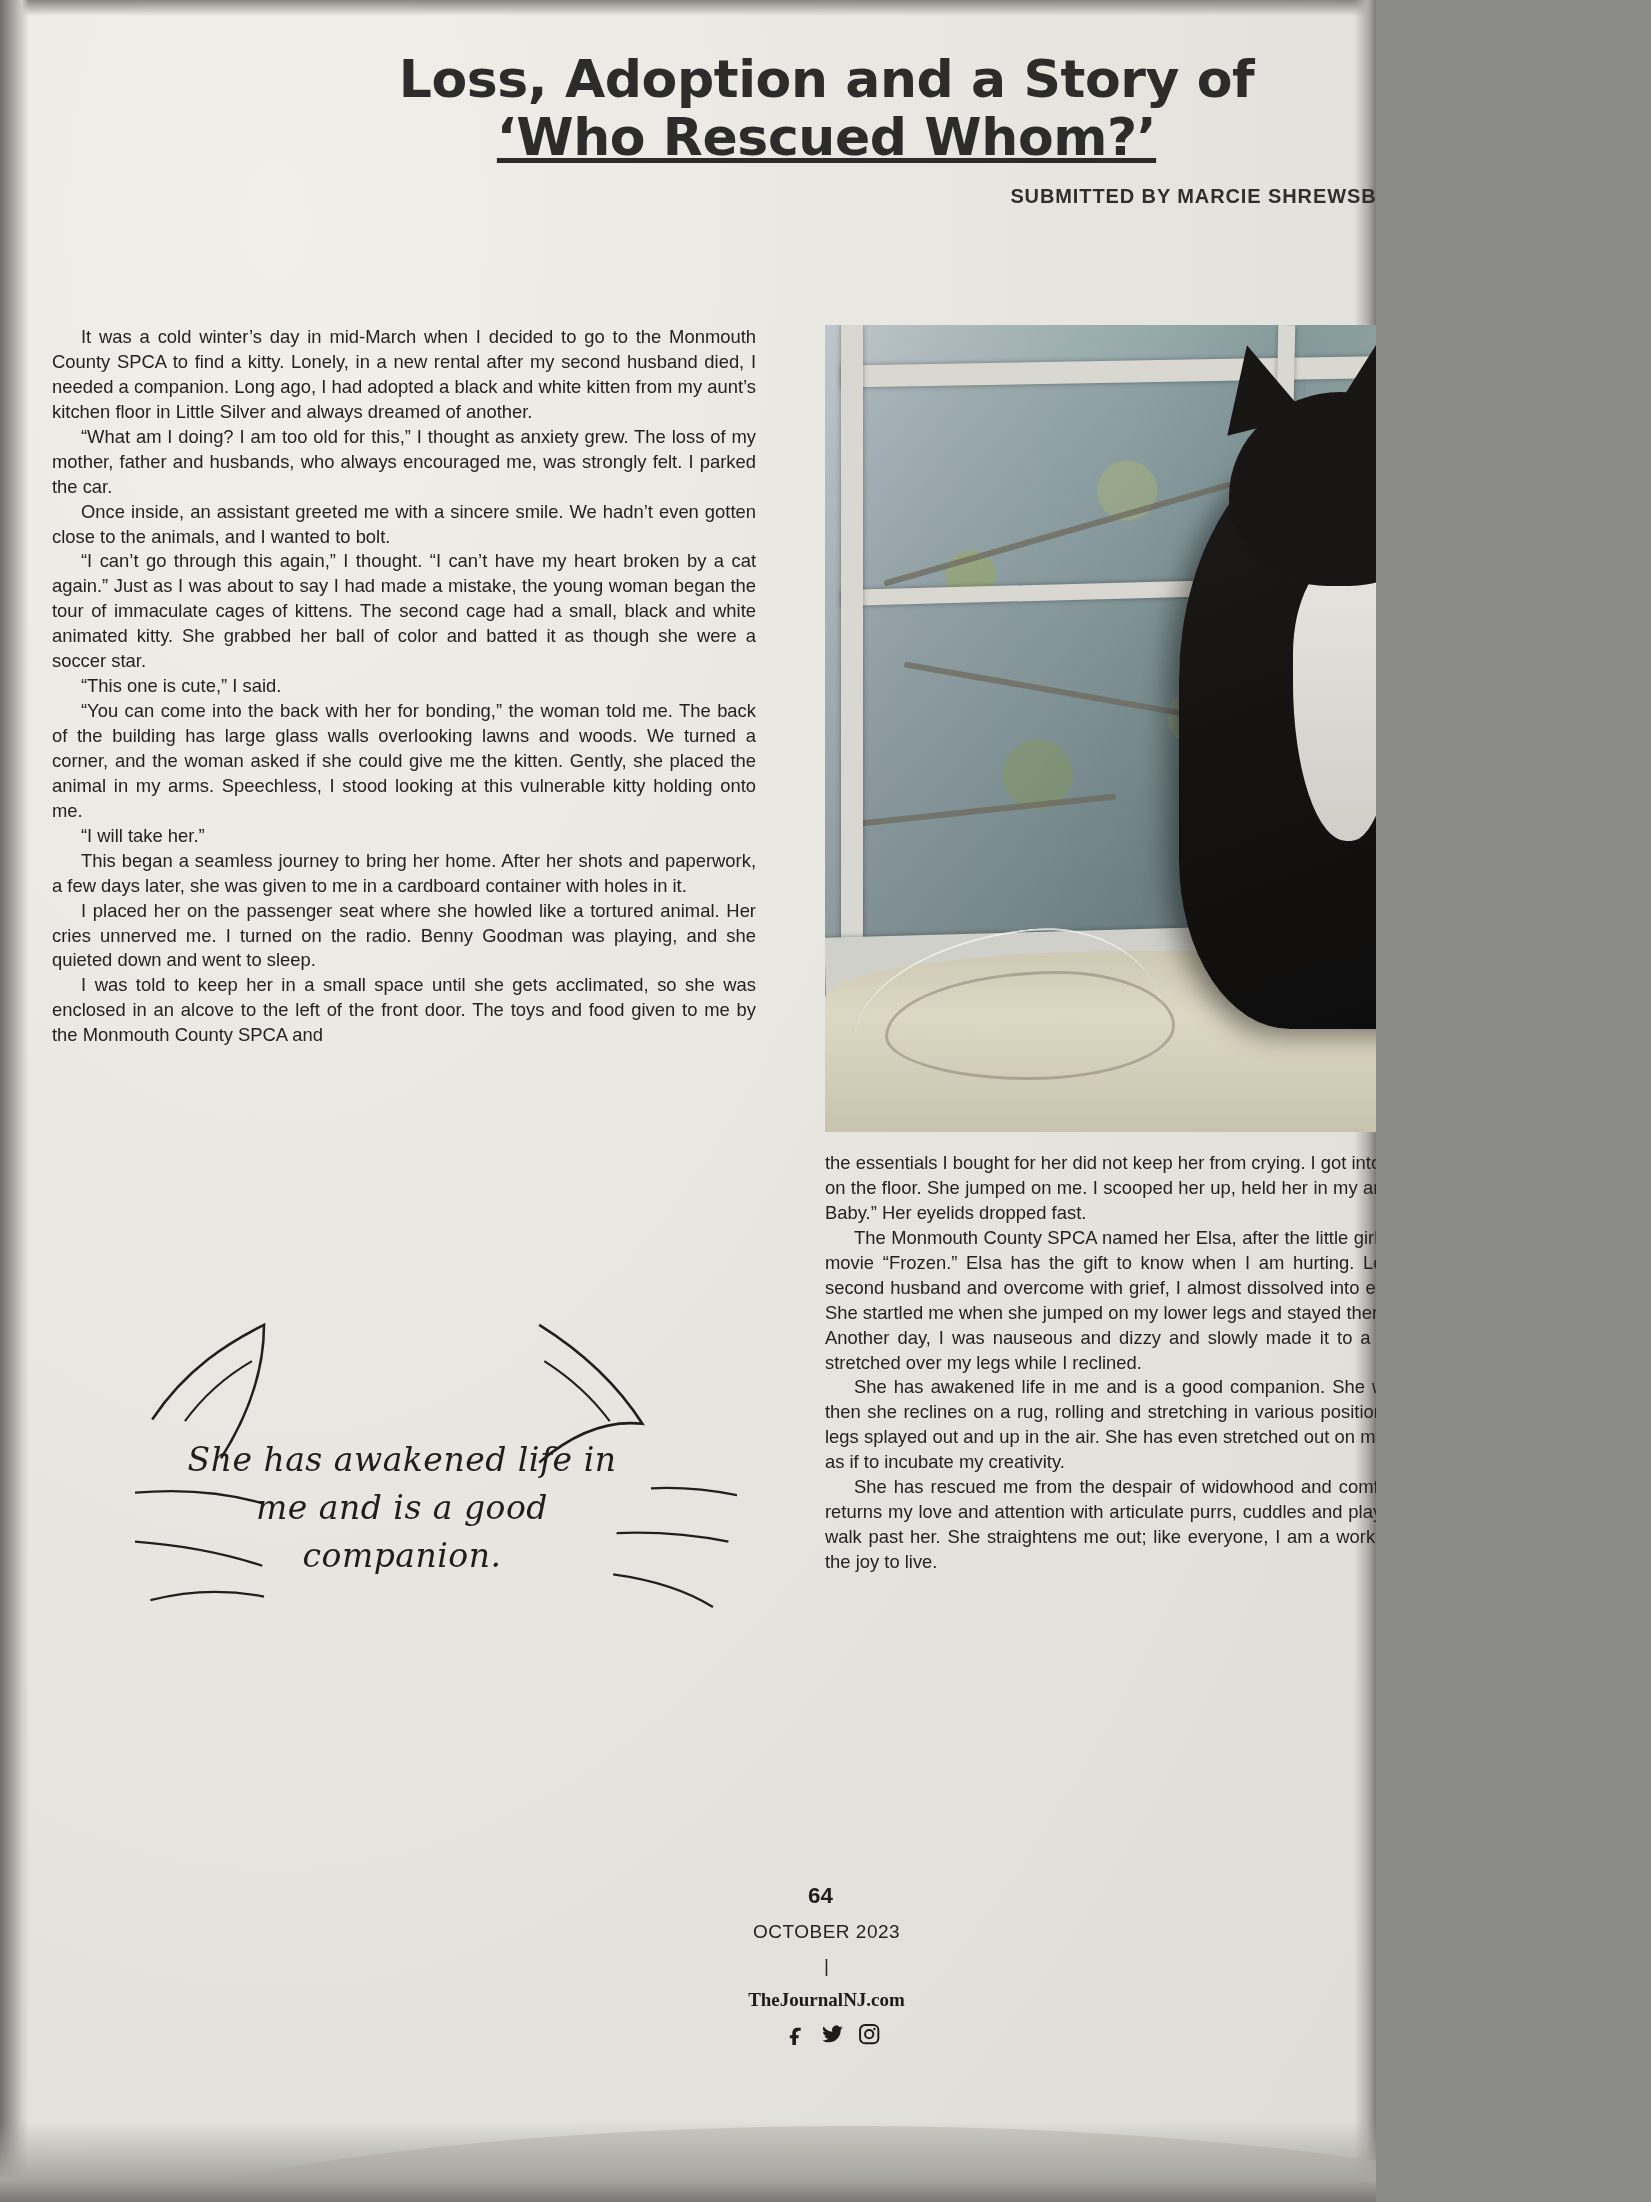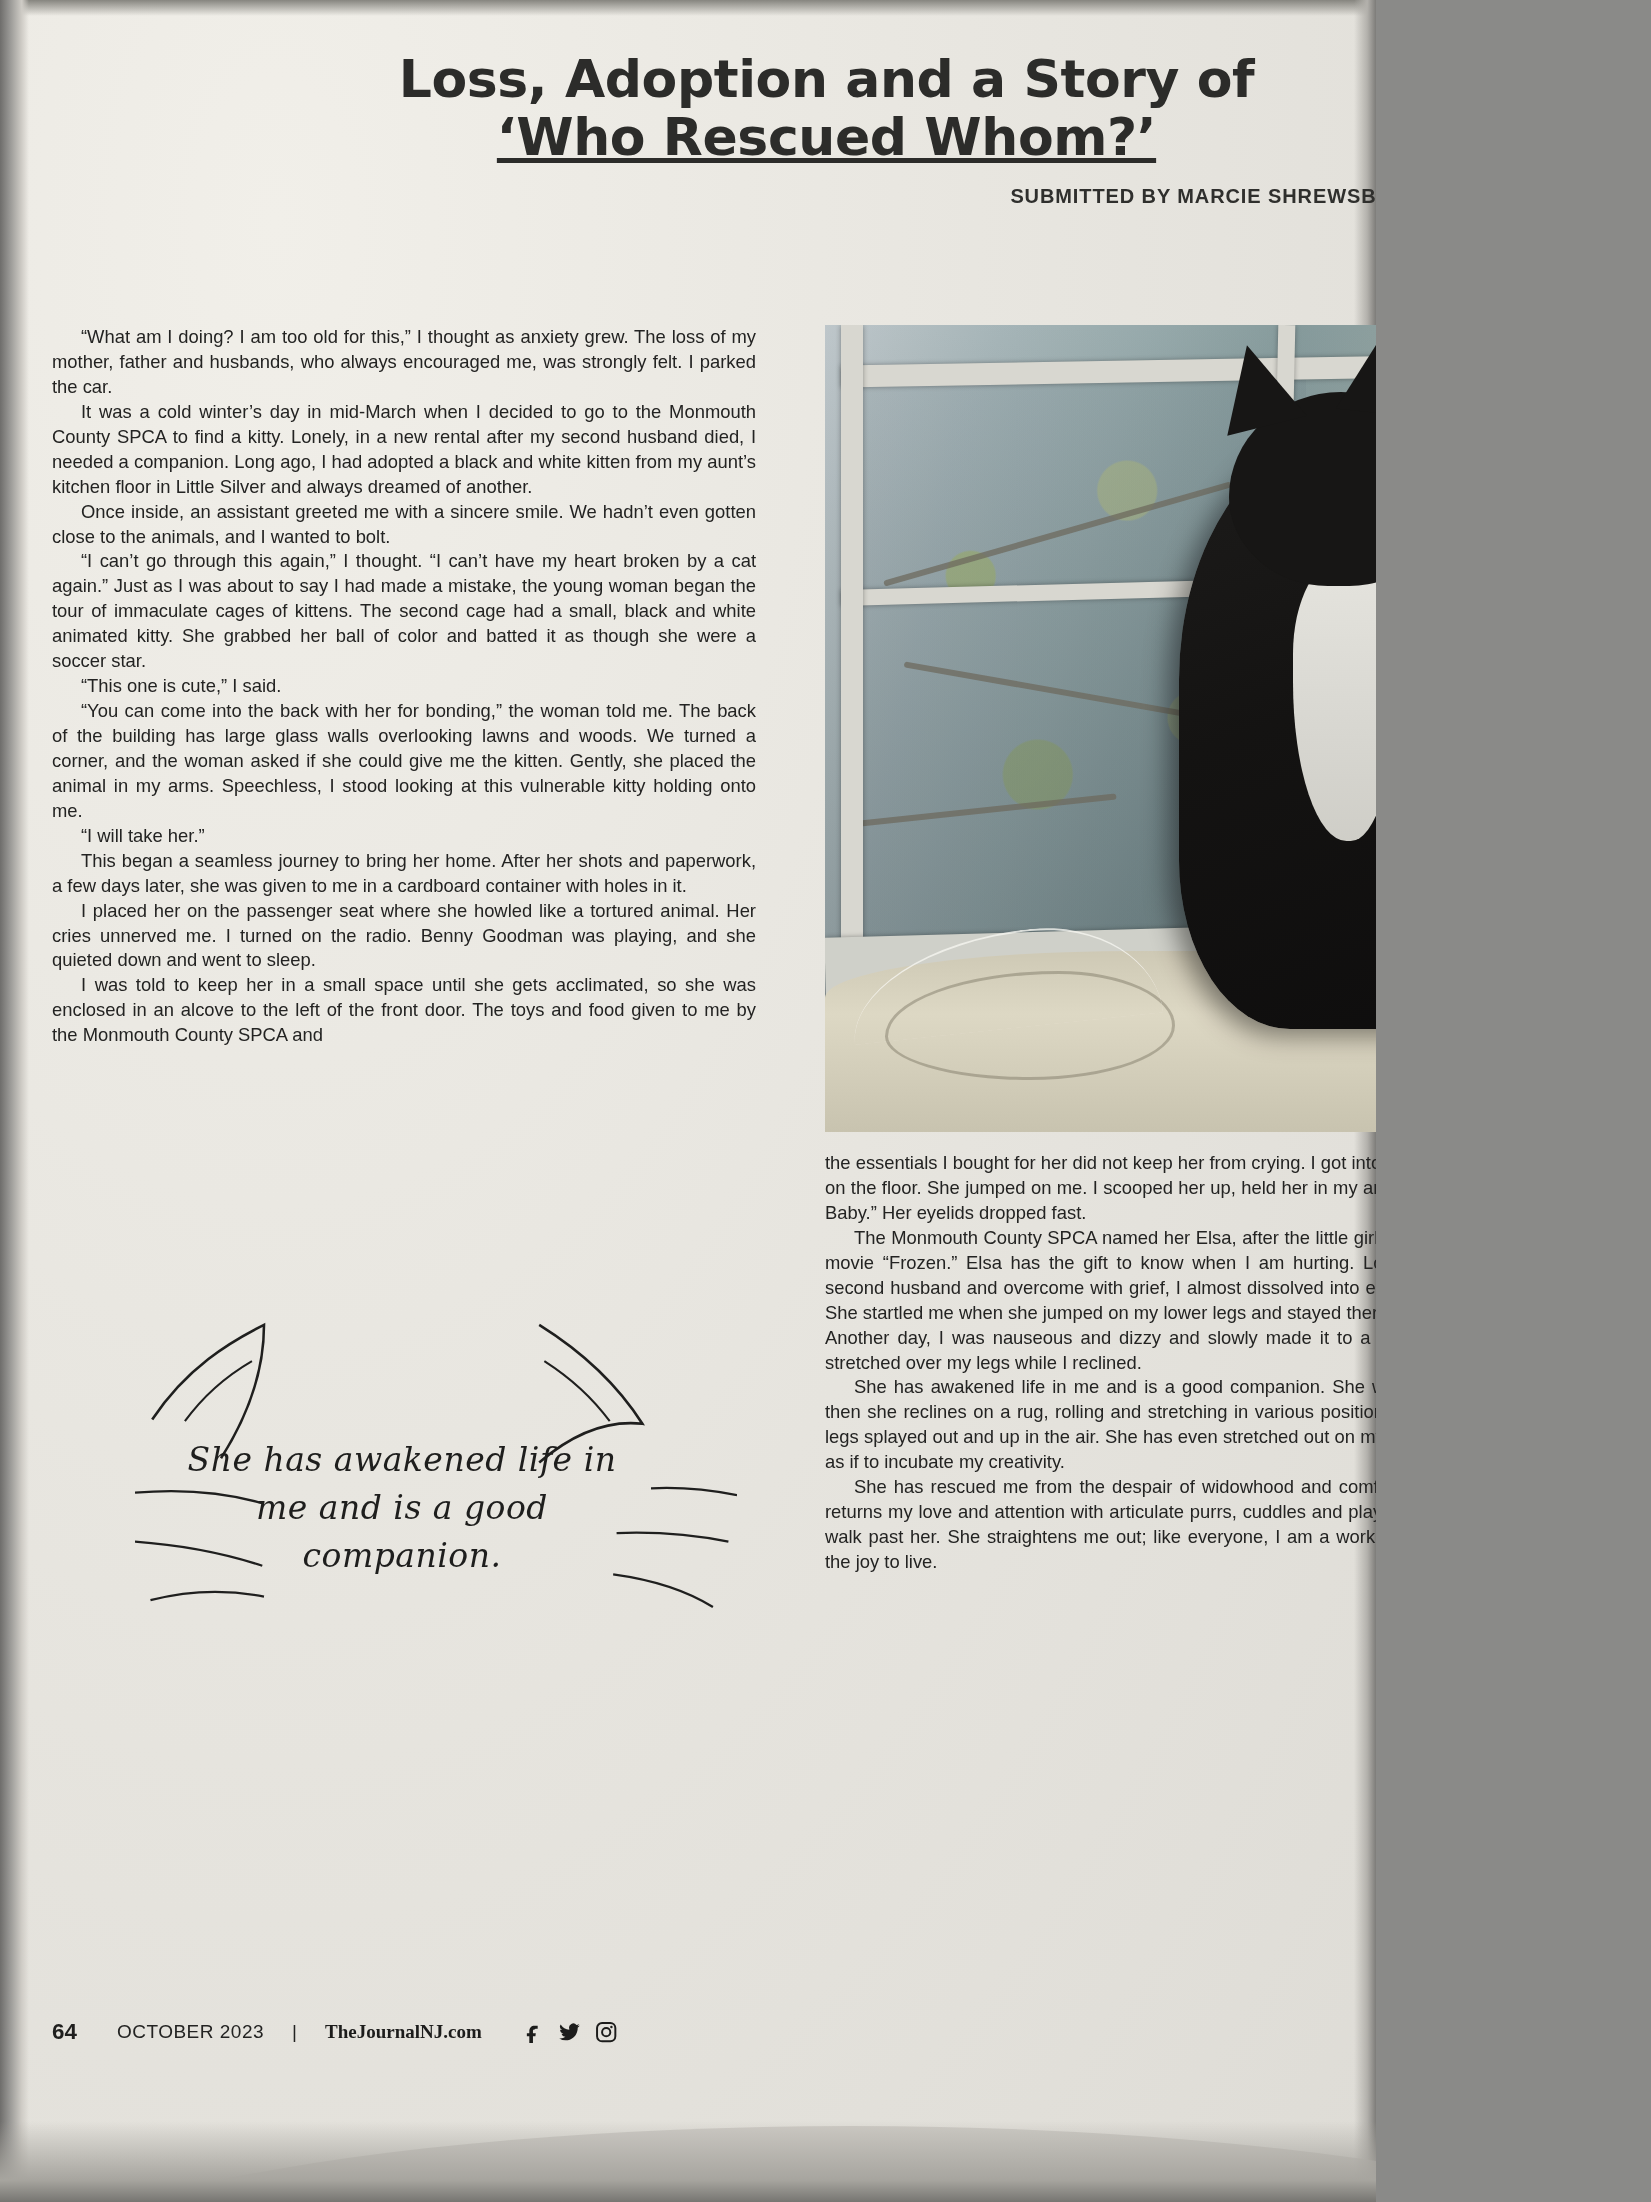--- a/index.html
+++ b/index.html
@@ -261,21 +261,22 @@
   .pq-svg { position: absolute; left: 0; top: 0; }
 
   
   .footer {
     position: absolute;
     left: 0;
     bottom: 88px;
     width: 1549px;
     display: flex;
     align-items: center;
-    gap: 28px;
+    gap: 12px;
+    flex-direction: column;
   }
   .pg-num {
     font-family: "Liberation Sans", sans-serif;
     font-weight: 700;
     font-size: 22.4px;
     color: #1f1f1e;
     margin-right: 12px;
   }
   .footer-date {
     font-family: "Liberation Sans", sans-serif;
@@ -318,22 +319,22 @@
 
     <h1 class="headline">
       <span class="l1">Loss, Adoption and a Story of</span>
       <span class="l2">‘Who Rescued Whom?’</span>
     </h1>
     <div class="byline">SUBMITTED BY MARCIE SHREWSBURY LOPEZ</div>
 
     <div class="cols">
 
       <div class="col col-left">
+        <p>It was a cold winter’s day in mid-March when I decided to go to the Monmouth County SPCA to find a kitty. Lonely, in a new rental after my second husband died, I needed a companion. Long ago, I had adopted a black and white kitten from my aunt’s kitchen floor in Little Silver and always dreamed of another.</p>
         <p>“What am I doing? I am too old for this,” I thought as anxiety grew. The loss of my mother, father and husbands, who always encouraged me, was strongly felt. I parked the car.</p>
-        <p>It was a cold winter’s day in mid-March when I decided to go to the Monmouth County SPCA to find a kitty. Lonely, in a new rental after my second husband died, I needed a companion. Long ago, I had adopted a black and white kitten from my aunt’s kitchen floor in Little Silver and always dreamed of another.</p>
         <p>Once inside, an assistant greeted me with a sincere smile. We hadn’t even gotten close to the animals, and I wanted to bolt.</p>
         <p>“I can’t go through this again,” I thought. “I can’t have my heart broken by a cat again.” Just as I was about to say I had made a mistake, the young woman began the tour of immaculate cages of kittens. The second cage had a small, black and white animated kitty. She grabbed her ball of color and batted it as though she were a soccer star.</p>
         <p>“This one is cute,” I said.</p>
         <p>“You can come into the back with her for bonding,” the woman told me. The back of the building has large glass walls overlooking lawns and woods. We turned a corner, and the woman asked if she could give me the kitten. Gently, she placed the animal in my arms. Speechless, I stood looking at this vulnerable kitty holding onto me.</p>
         <p>“I will take her.”</p>
         <p>This began a seamless journey to bring her home. After her shots and paperwork, a few days later, she was given to me in a cardboard container with holes in it.</p>
         <p>I placed her on the passenger seat where she howled like a tortured animal. Her cries unnerved me. I turned on the radio. Benny Goodman was playing, and she quieted down and went to sleep.</p>
         <p>I was told to keep her in a small space until she gets acclimated, so she was enclosed in an alcove to the left of the front door. The toys and food given to me by the Monmouth County SPCA and</p>
       </div>
 

